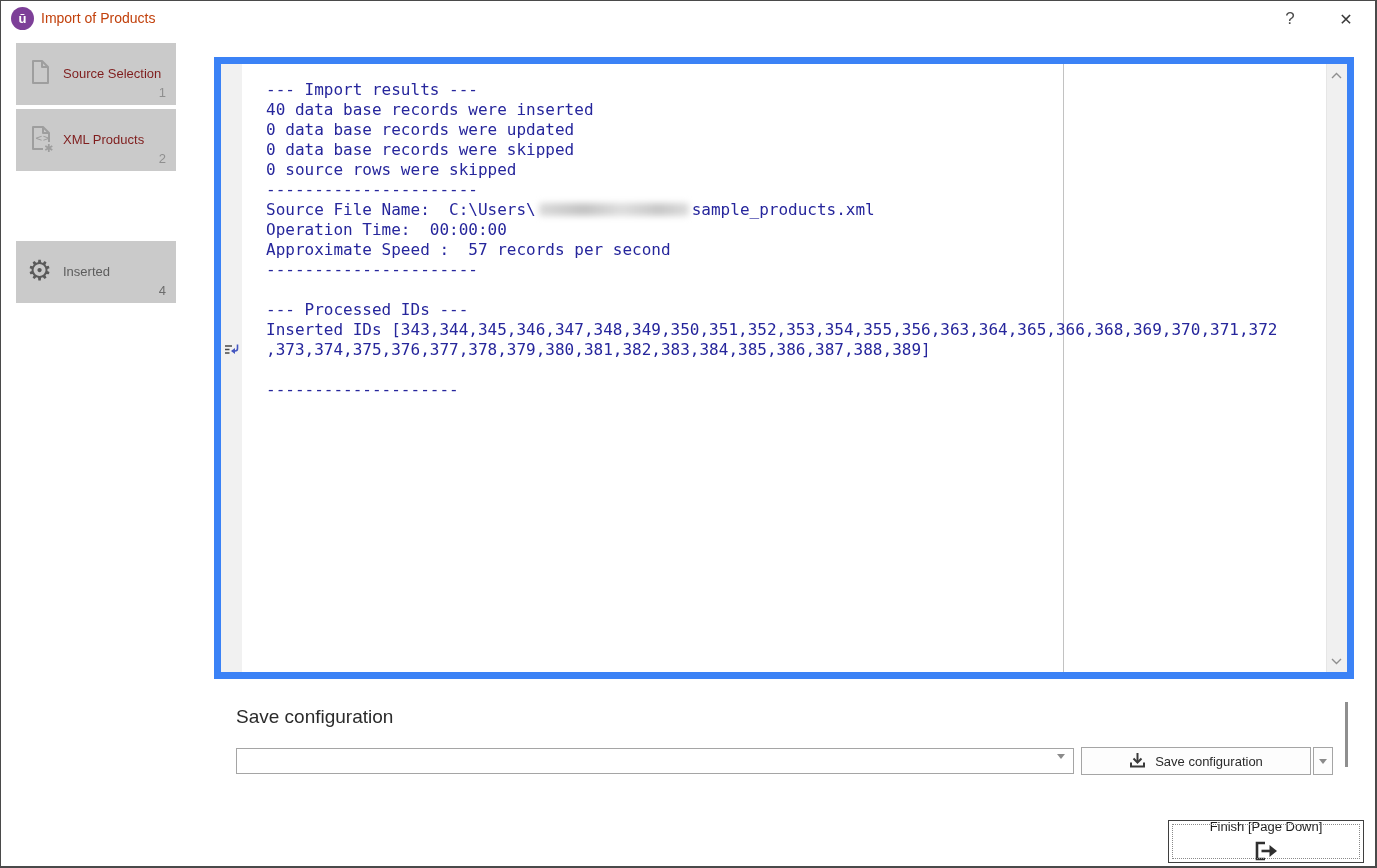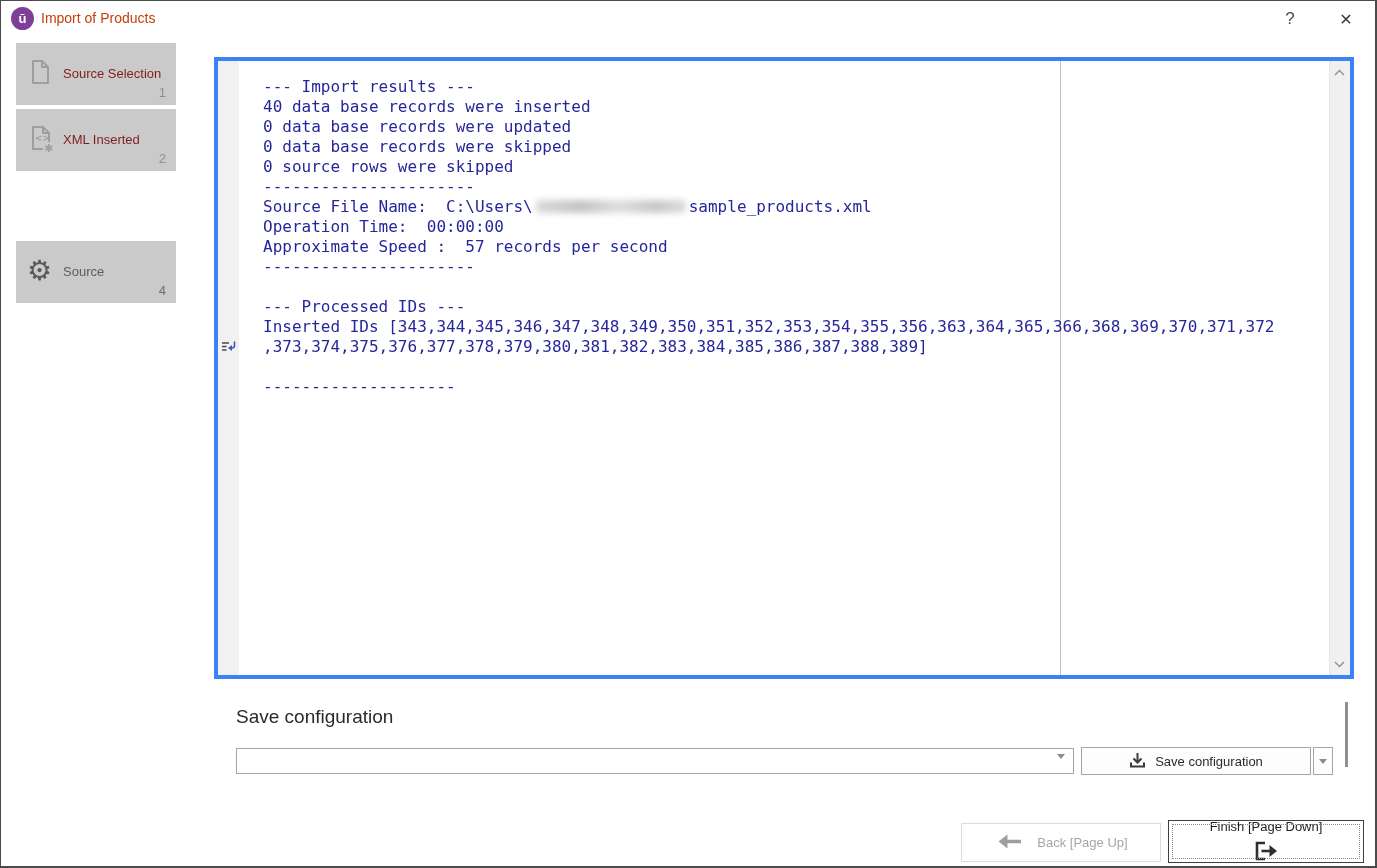--- a/index.html
+++ b/index.html
@@ -21,21 +21,21 @@
   
   .step { position:absolute; left:15px; width:160px; height:62px; background:#cacaca; cursor:default; }
   .step .s-icon { position:absolute; left:13px; top:16px; }
   .step .s-label { position:absolute; left:47px; top:23px; font-size:13px; color:#7f1d1d; white-space:nowrap; }
   .step .s-num { position:absolute; right:10px; bottom:5px; font-size:13px; color:#8f8f8f; }
   .step.active .s-label { color:#5d5d5d; }
   .step.active .s-num { color:#6d6d6d; }
   .gear-glyph { font-size:28px; color:#5a5a5a; line-height:1; position:relative; top:-6px; left:-2px; }
   
   .log-panel { position:absolute; left:213px; top:56px; width:1140px; height:622px;
-    border:4px solid #3b82f6; background:#fff; box-sizing:border-box;padding-left:18px; }
+    border:7px solid #3b82f6; background:#fff; box-sizing:border-box;padding-left:18px; }
   .log-gutter { position:absolute; left:0; top:0; bottom:0; width:21px; background:#f1f1f1; }
   .wrap-icon { position:absolute; left:3px; top:283px; width:16px; height:14px; }
   .wrap-guide { position:absolute; top:0; bottom:0; left:842px; width:1px; background:#c2c2c2; }
   .log-content { position:absolute; left:21px; top:0; right:21px; bottom:0; padding:16px 4px 0 24px;
     font-family:"DejaVu Sans Mono","Liberation Mono",monospace; font-size:16px; line-height:20px;
     color:#26269c; white-space:pre; overflow:hidden; }
   .log-line { height:20px; }
   .redact { display:inline-block; width:150px; height:13px; margin:0 3px; vertical-align:-1px;
     background:linear-gradient(90deg,#dadada,#c3c3c3 30%,#dedede 55%,#c7c7c7 80%,#dcdcdc);
     filter:blur(3px); border-radius:3px; }
@@ -95,28 +95,28 @@
 
   <div class="step" style="top:108px">
     <span class="s-icon">
       <svg width="26" height="28" viewBox="0 0 26 28">
           <path d="M20 17V8l-6-6H4v22h10" fill="none" stroke="#9e9e9e" stroke-width="2" stroke-linejoin="round"></path>
           <path d="M14 2v6h6" fill="none" stroke="#9e9e9e" stroke-width="2" stroke-linejoin="round"></path>
           <text x="6" y="16" font-size="9" font-weight="bold" fill="#9e9e9e" font-family="'DejaVu Sans',sans-serif">&lt;&gt;</text>
           <text x="15" y="27" font-size="11" font-weight="bold" fill="#9e9e9e" font-family="'DejaVu Sans',sans-serif">✱</text>
         </svg>
     </span>
-    <span class="s-label">XML Inserted</span>
+    <span class="s-label">XML Products</span>
     <span class="s-num">2</span>
   </div>
 
 
   <div class="step active" style="top:240px">
     <span class="s-icon" style="top:22px"><span class="gear-glyph">⚙</span></span>
-    <span class="s-label">Source</span>
+    <span class="s-label">Inserted</span>
     <span class="s-num">4</span>
   </div>
 
   <div class="log-panel">
     <div class="log-gutter">
       <span class="wrap-icon" style="top: 279px;">
         <svg width="16" height="14" viewBox="0 0 16 14">
             <path d="M1 3h7M1 6.5h4.5M1 10h4.5" stroke="#4a4a4a" stroke-width="1.6"></path>
             <path d="M13.5 1.5v4a2.5 2.5 0 0 1-2.5 2.5H8.5" fill="none" stroke="#4456c0" stroke-width="1.6"></path>
             <path d="M11 5 7 8l4 3z" fill="#4456c0"></path>
@@ -156,29 +156,20 @@
     </span>
     <span>Save configuration</span>
   </div>
 
   <div class="save-dd">
     <span class="tri-down"></span>
   </div>
 
   <div class="v-divider"></div>
 
-  <div class="back-btn">
-    <span>
-      <svg width="28" height="17" viewBox="0 0 28 17">
-          <path d="M27 8.5H10" stroke="#9e9e9e" stroke-width="3.5"></path>
-          <path d="M13.5 1.5 4.5 8.5l9 7z" fill="#9e9e9e"></path>
-        </svg>
-    </span>
-    <span>Back [Page Up]</span>
-  </div>
 
   <div class="finish-btn">
     <span class="focus-rect"></span>
     <span>Finish [Page Down]</span>
     <span>
       <svg width="25" height="20" viewBox="0 0 25 20">
           <path d="M11 2H3v16h8" fill="none" stroke="#2f2f2f" stroke-width="2.6"></path>
           <path d="M7.5 10h9.5" stroke="#2f2f2f" stroke-width="2.6"></path>
           <path d="M15.5 4 23 10l-7.5 6z" fill="#2f2f2f"></path>
         </svg>

